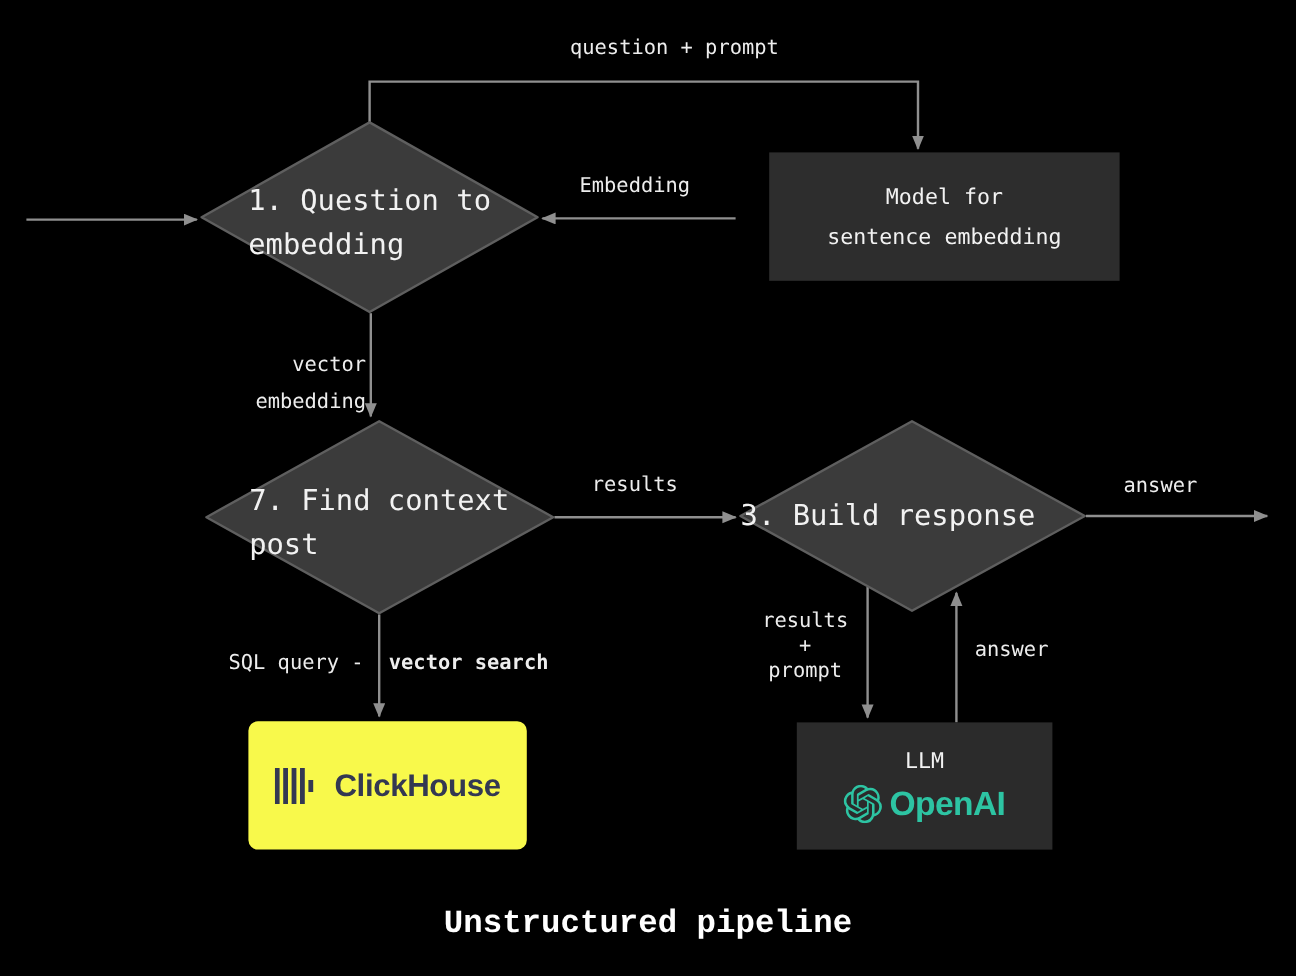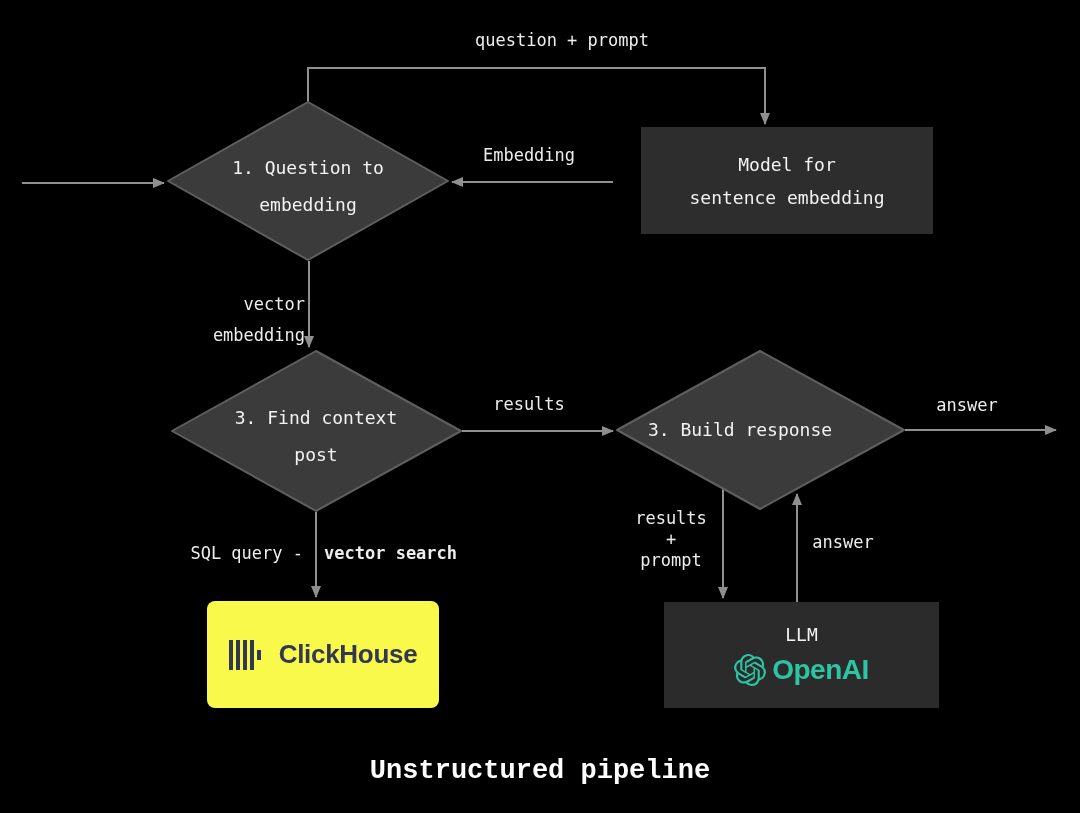--- a/index.html
+++ b/index.html
@@ -27,43 +27,43 @@
   .lbl.align-left  { transform: translate(0, -50%);    text-align: right; font-weight: bold;  }
   .lbl.gap2 { line-height: 37px; }   
   .lbl.tight3 { line-height: 21px; } 
   .lbl.pair2 { line-height: 31px; }  
 
   
   .node-label {
     position: absolute;
     transform: translate(-50%, -50%);
     color: #f2f2f2;
-    font-size: 18px;
+    font-size: 24px;
     line-height: 37px;
     white-space: pre-line;
-    text-align: center;
+    text-align: left;
   }
   .node-label.single { line-height: 1.2; }
 
   
   .box {
     position: absolute;
     background: #2d2d2d;
     display: flex;
     align-items: center;
     justify-content: center;
     margin-left: 28px;
   }
   .box-model { left: 613px; top: 127px; width: 292px; height: 107px; }
   .box-model .box-text {
     color: #f2f2f2; font-size: 18px; line-height: 33px;
     white-space: pre-line; text-align: center;
   }
   .box-llm {
-    left: 636px; top: 602px; width: 275px; height: 106px;
+    left: 636px; top: 602px; width: 213px; height: 106px;
     background: #2b2b2b; flex-direction: column; gap: 9px;
   }
   .llm-title { color: #f2f2f2; font-size: 18px; }
   .openai-row { display: flex; align-items: center; gap: 6px; }
   .openai-text {
     font-family: "Liberation Sans", sans-serif;
     font-weight: bold; font-size: 28px; letter-spacing: -0.5px;
     color: #2dc4a3;
   }
   .box-clickhouse {
@@ -110,21 +110,21 @@
 
     <g fill="#3b3b3b" stroke="#5f5f5f" stroke-width="2" stroke-linejoin="round">
       <polygon points="308,102 448,181 308,260 168,181"></polygon>
       <polygon points="316,351 461,431 316,511 172,431"></polygon>
       <polygon points="760,351 904,430 760,509 617,430"></polygon>
     </g>
   </svg>
 
   <div class="node-label" style="left:308px; top:186px;">1. Question to
 embedding</div>
-  <div class="node-label" style="left:316px; top:436px;">3. Find context
+  <div class="node-label" style="left:316px; top:436px;">7. Find context
 post</div>
   <div class="node-label single" style="left:740px; top:430px;">3. Build response</div>
 
   <div class="box box-model">
     <div class="box-text">Model for
 sentence embedding</div>
   </div>
 
   <div class="box box-clickhouse">
     <svg width="33" height="30" viewBox="0 0 33 30">

